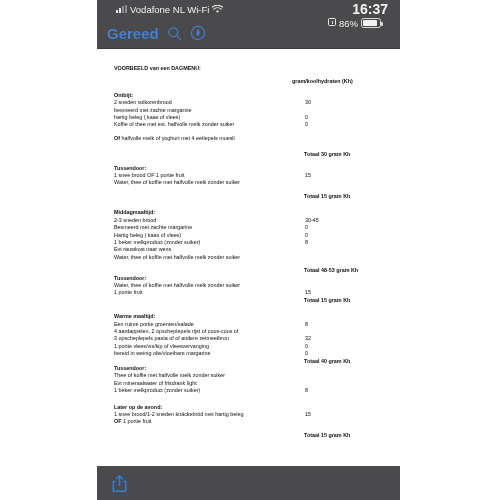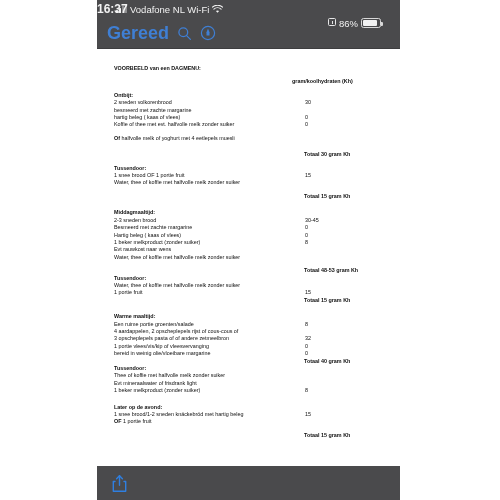--- a/index.html
+++ b/index.html
@@ -27,21 +27,21 @@
     position: relative;
     height: 18px;
     background: #4a4a4c;
     color: #f2f2f2;
     font-size: 9.5px;
     display: flex;
     align-items: center;
     padding: 0 19px;
   }
   .sb-left { display: flex; align-items: center; gap: 3px; }
-  .sb-center { position: absolute; left: 0; right: 12px; text-align: left; font-weight: bold; font-size: 12px; pointer-events: none;}
+  .sb-center { position: absolute; left: 0; right: 12px; text-align: right; font-weight: bold; font-size: 14px; pointer-events: none;}
   .sb-right { margin-left: auto; display: flex; align-items: flex-start; gap: 3px; z-index:2;margin-top:29px;}
   .bars { display: flex; align-items: flex-end; gap: 1px; height: 8px; }
   .bars i { display: block; width: 2px; background: #f2f2f2; border-radius: .5px; }
   .bars i:nth-child(1){ height: 3px; }
   .bars i:nth-child(2){ height: 5px; }
   .bars i:nth-child(3){ height: 7px; background:#8e8e90; }
   .bars i:nth-child(4){ height: 8px; background:#8e8e90; }
   .wifi { width: 11px; height: 9px; position: relative; }
   .wifi svg { display:block; }
   .batt {
@@ -61,21 +61,21 @@
     height: 31px;
     background: #4a4a4c;
     display: flex;
     align-items: center;
     padding: 0 10px;
     gap: 8px;
     border-bottom: 1px solid #3d3d3f;
   }
   #done-button {
     color: #3f7fd4;
-    font-size: 18px;
+    font-size: 15px;
     font-weight: 600;
     white-space: nowrap;
     cursor: pointer;
   }
   #doc-title {
     color: #ffffff;
     font-size: 13.5px;
     font-weight: 600;
     white-space: nowrap;
     overflow: hidden;

